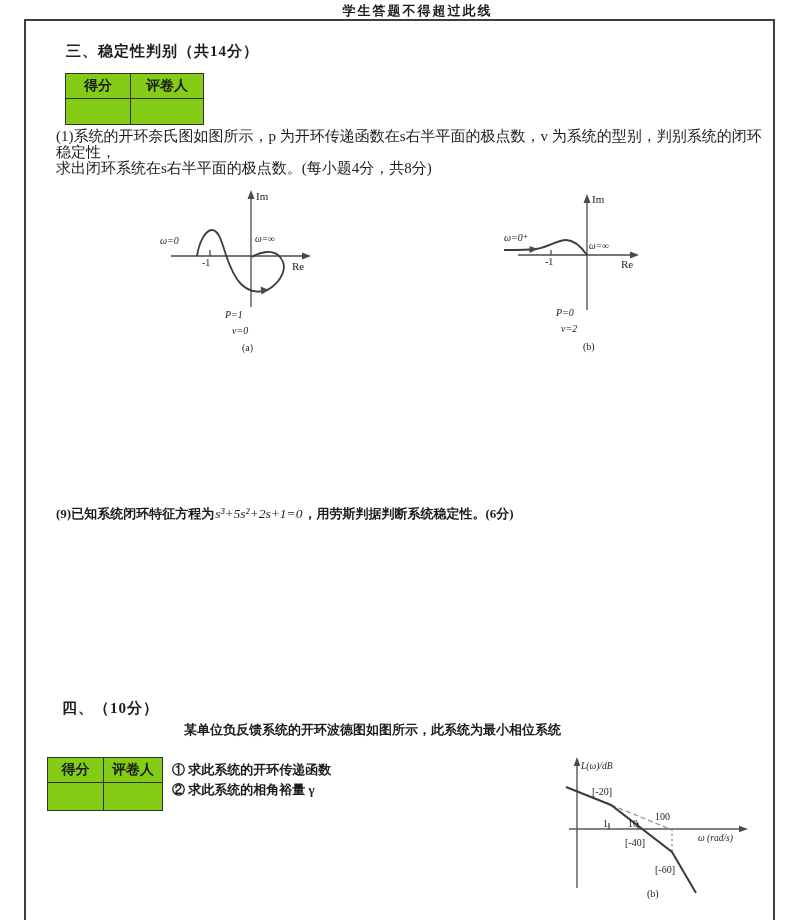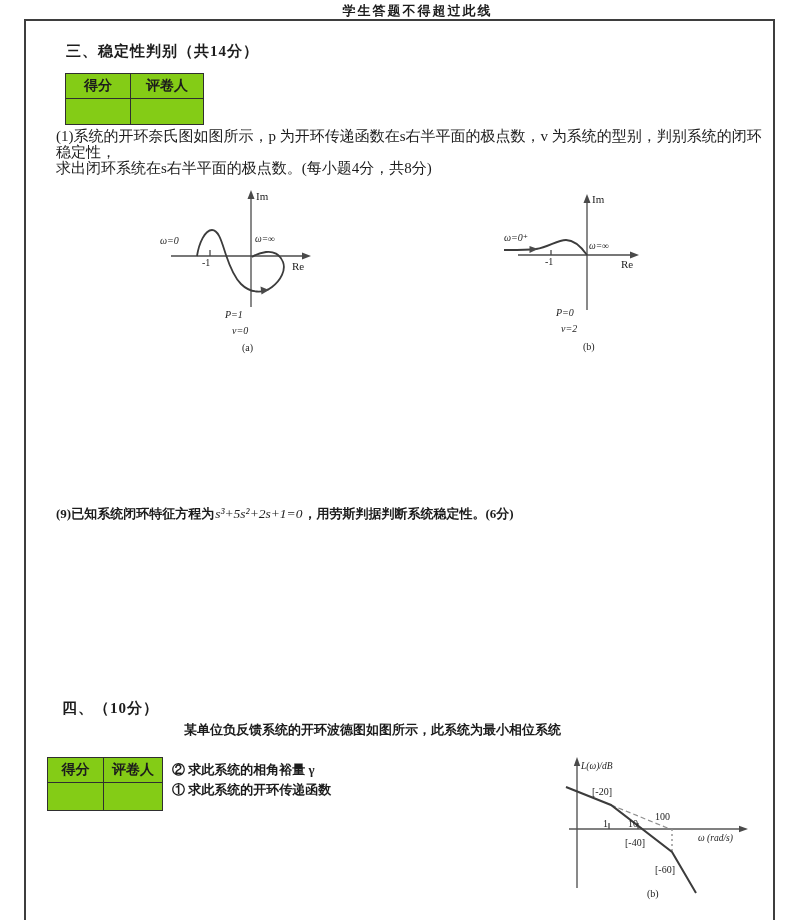--- a/index.html
+++ b/index.html
@@ -115,22 +115,22 @@
     <td class="c2">评卷人</td>
   </tr>
   <tr class="emp">
     <td class="c1"></td>
     <td class="c2"></td>
   </tr>
 </tbody>
   </table>
 
 <div class="abs s4-items">
+  <div>① 求此系统的开环传递函数</div>
   <div>② 求此系统的相角裕量 γ</div>
-  <div>① 求此系统的开环传递函数</div>
 </div>
 
 <svg class="abs" style="left:545px;top:755px;" width="235" height="165" viewBox="545 755 235 165">
   <line class="ax" x1="577" y1="763" x2="577" y2="888"></line>
   <polygon class="arrow" points="577,757 573.8,766 580.2,766"></polygon>
   <line class="ax-thick" x1="569" y1="829" x2="742" y2="829"></line>
   <polygon class="arrow" points="748,829 739,825.8 739,832.2"></polygon>
   <line class="ax" x1="609" y1="823" x2="609" y2="829"></line>
   <line class="ax" x1="638" y1="823" x2="638" y2="829"></line>
   <line class="dash" x1="611" y1="805" x2="670" y2="829"></line>

